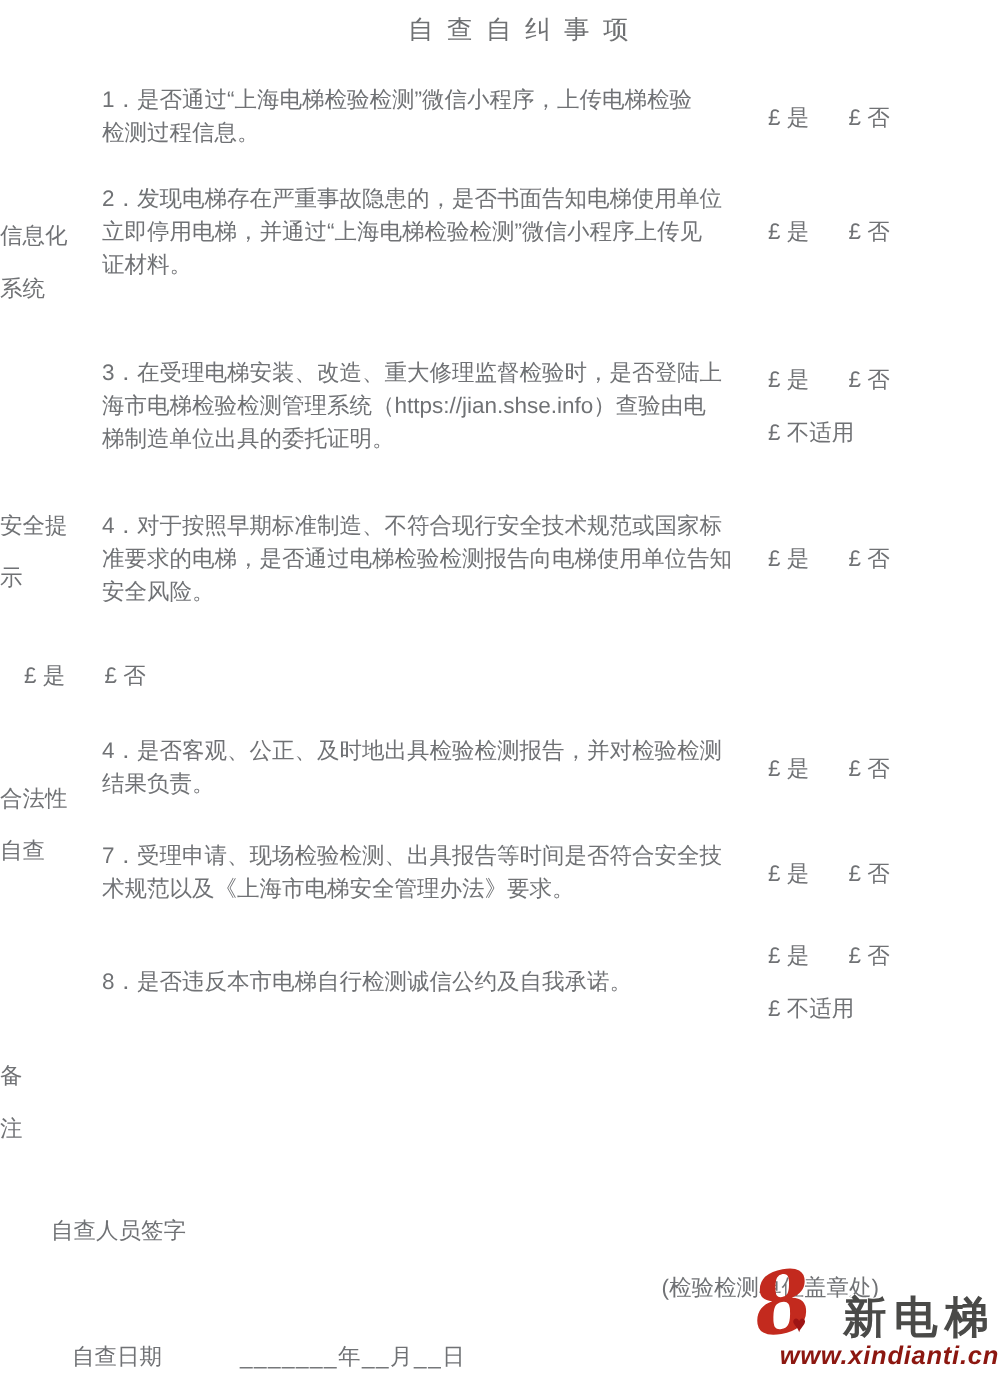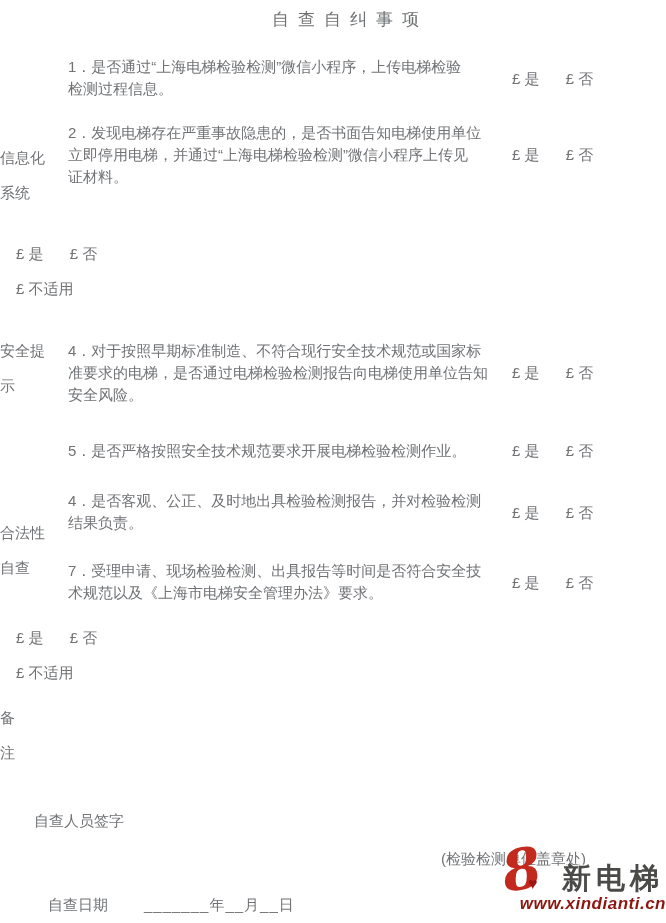--- a/index.html
+++ b/index.html
@@ -30,21 +30,21 @@
     margin-left:68px;width:428px;
     line-height:22px;white-space:pre-line;
   }
   .opts{margin-left:16px;flex:0 0 auto;}
   .optline{line-height:35px;white-space:nowrap;}
   .opt{display:inline-block;}
   .opt + .opt{margin-left:22px;}
   .sign{position:absolute;left:34px;top:803px;line-height:35px;}
   .seal{position:absolute;left:441px;top:849px;line-height:20px;}
   .dateline{position:absolute;left:48px;top:890px;line-height:30px;white-space:nowrap;}
-  .blank{margin-left:36px;letter-spacing:1px;}
+  .blank{margin-left:52px;letter-spacing:1px;}
   
   .wm{position:absolute;left:498px;top:845px;width:168px;height:72px;}
   .wm8{
     position:absolute;left:4px;top:-6px;
     font-family:"DejaVu Serif",serif;font-style:italic;font-weight:bold;
     font-size:56px;line-height:60px;color:#c32a1e;
     transform:rotate(-10deg);
   }
   .wmheart{
     position:absolute;left:30px;top:30px;
@@ -97,20 +97,23 @@
 证材料。</div>
     <div class="opts">
       <div class="optline">
         <span class="opt">£ 是</span>
         <span class="opt">£ 否</span>
       </div>
     </div>
   </div>
 
   <div class="row" style="top:218px;height:105px">
+    <div class="q">3．在受理电梯安装、改造、重大修理监督检验时，是否登陆上
+海市电梯检验检测管理系统（https://jian.shse.info）查验由电
+梯制造单位出具的委托证明。</div>
     <div class="opts">
       <div class="optline">
         <span class="opt">£ 是</span>
         <span class="opt">£ 否</span>
       </div>
       <div class="optline">
         <span class="opt">£ 不适用</span>
       </div>
     </div>
   </div>
@@ -121,21 +124,20 @@
 安全风险。</div>
     <div class="opts">
       <div class="optline">
         <span class="opt">£ 是</span>
         <span class="opt">£ 否</span>
       </div>
     </div>
   </div>
 
   <div class="row" style="top:433px;height:35px">
-    <div class="q">5．是否严格按照安全技术规范要求开展电梯检验检测作业。</div>
     <div class="opts">
       <div class="optline">
         <span class="opt">£ 是</span>
         <span class="opt">£ 否</span>
       </div>
     </div>
   </div>
 
   <div class="row" style="top:477px;height:70px">
     <div class="q">4．是否客观、公正、及时地出具检验检测报告，并对检验检测
@@ -153,20 +155,21 @@
 术规范以及《上海市电梯安全管理办法》要求。</div>
     <div class="opts">
       <div class="optline">
         <span class="opt">£ 是</span>
         <span class="opt">£ 否</span>
       </div>
     </div>
   </div>
 
   <div class="row" style="top:615px;height:80px">
+    <div class="q">8．是否违反本市电梯自行检测诚信公约及自我承诺。</div>
     <div class="opts">
       <div class="optline">
         <span class="opt">£ 是</span>
         <span class="opt">£ 否</span>
       </div>
       <div class="optline">
         <span class="opt">£ 不适用</span>
       </div>
     </div>
   </div>

